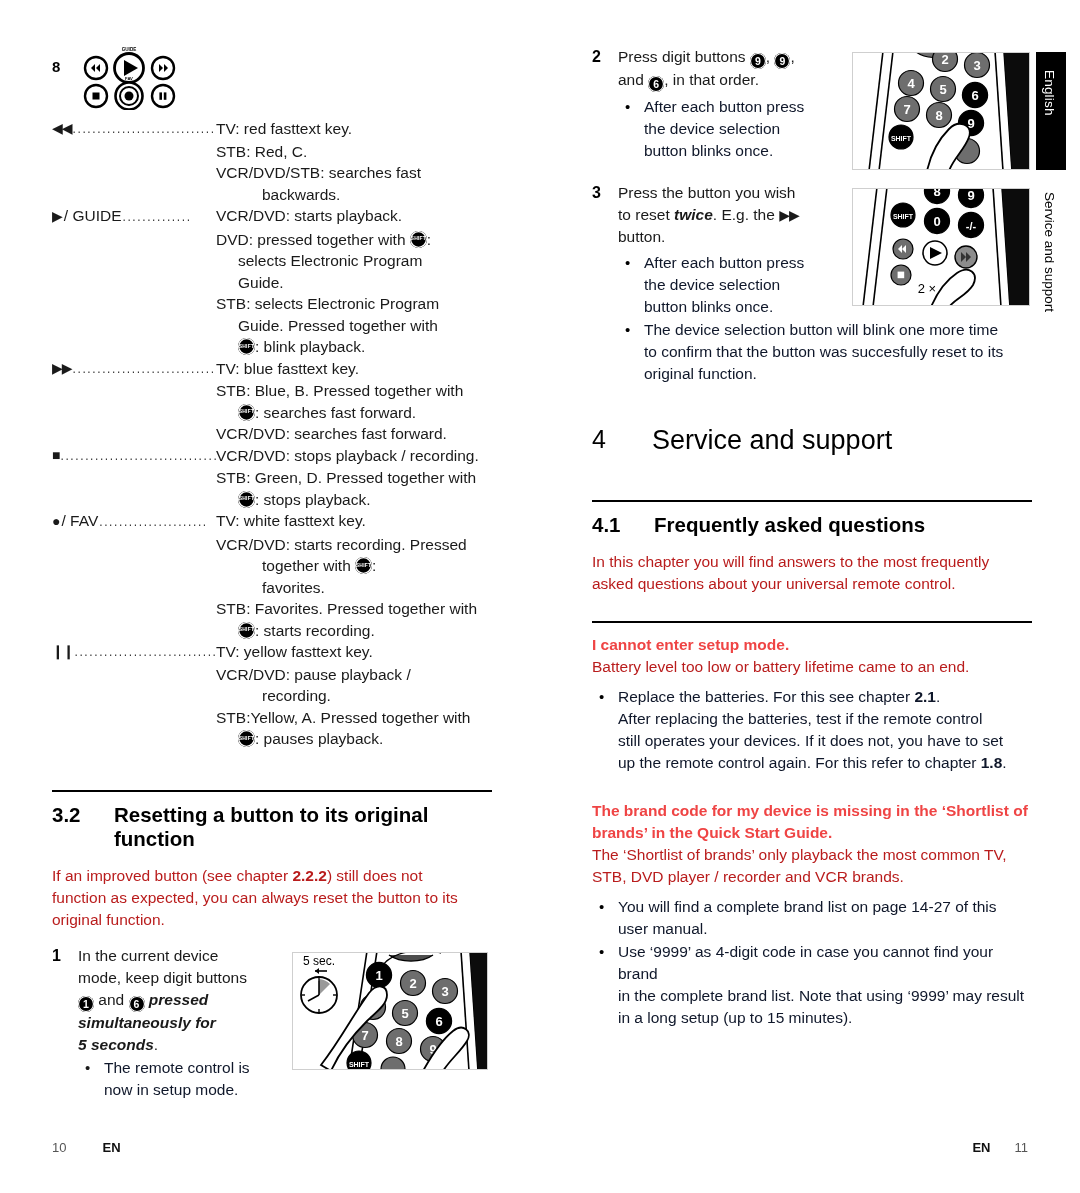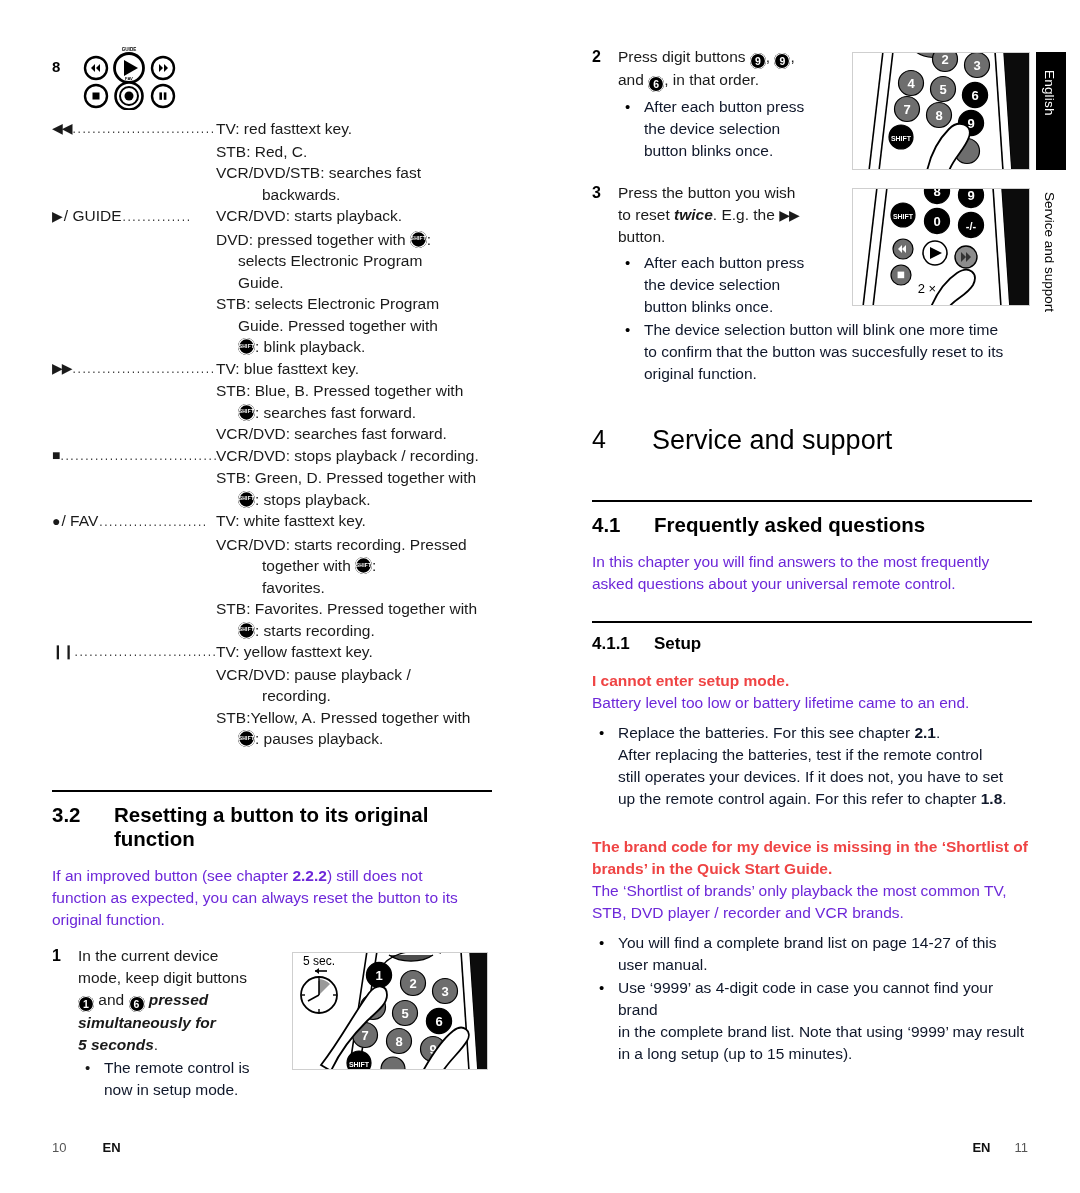--- a/index.html
+++ b/index.html
@@ -74,21 +74,21 @@
 
   
   .rule { border-top:2.2px solid #000; margin:0 0 11px 0; }
   .h2 { display:flex; font-size:20.5px; font-weight:bold; margin:0 0 14px 0; letter-spacing:0; }
   .h2 .num { width:62px; flex:0 0 62px; }
   .h1 { display:flex; font-size:27px; font-weight:normal; margin:0 0 44px 0; }
   .h1 .num { width:60px; flex:0 0 60px; font-size:25px; }
   .h3 { display:flex; font-size:17px; font-weight:bold; margin:0 0 16px 0; }
   .h3 .num { width:62px; flex:0 0 62px; }
 
-  p.body { font-size:15.5px; line-height:22px; margin:0 0 8px 0; color:#6d28d9; }
+  p.body { font-size:15.5px; line-height:22px; margin:0 0 8px 0; color:#b91c1c; }
   p.qhead { font-size:15.5px; line-height:22px; margin:0 0 0 0; font-weight:bold; color:#ef4444; }
 
   
   .step { display:flex; margin:0 0 4px 0; }
   .step .n { width:26px; flex:0 0 26px; font-size:16px; font-weight:bold; line-height:22px; }
   .step .c { flex:1 1 auto; font-size:15.5px; line-height:22px; color:#1a1a1a; }
   .bullet { display:flex; margin-top:1px; }
   .bullet .b { width:26px; flex:0 0 26px; text-align:left; font-size:15px; line-height:22px; padding-left:7px;}
   .bullet .c { flex:1 1 auto; font-size:15.5px; line-height:22px; color:#0f172a; }
   em.bi { font-style:italic; font-weight:bold; }
@@ -464,24 +464,20 @@
       <div class="h2">
         <span class="num">4.1</span>
         <span>Frequently asked questions</span>
       </div>
       <p class="body" style="margin-bottom:26px;">
         <span>In this chapter you will find answers to the most frequently</span><br>
         <span>asked questions about your universal remote control.</span>
       </p>
 
       <div class="rule"></div>
-      <div class="h3">
-        <span class="num">4.1.1</span>
-        <span>Setup</span>
-      </div>
 
       <div>
         <p class="qhead">I cannot enter setup mode.</p>
         <p class="body">Battery level too low or battery lifetime came to an end.</p>
         <div class="bullet">
           <div class="b">•</div>
           <div class="c">
             <span>Replace the batteries. For this see chapter </span><b class="bk">2.1</b><span>.</span><br>
             <span>After replacing the batteries, test if the remote control</span><br>
             <span>still operates your devices. If it does not, you have to set</span><br>

